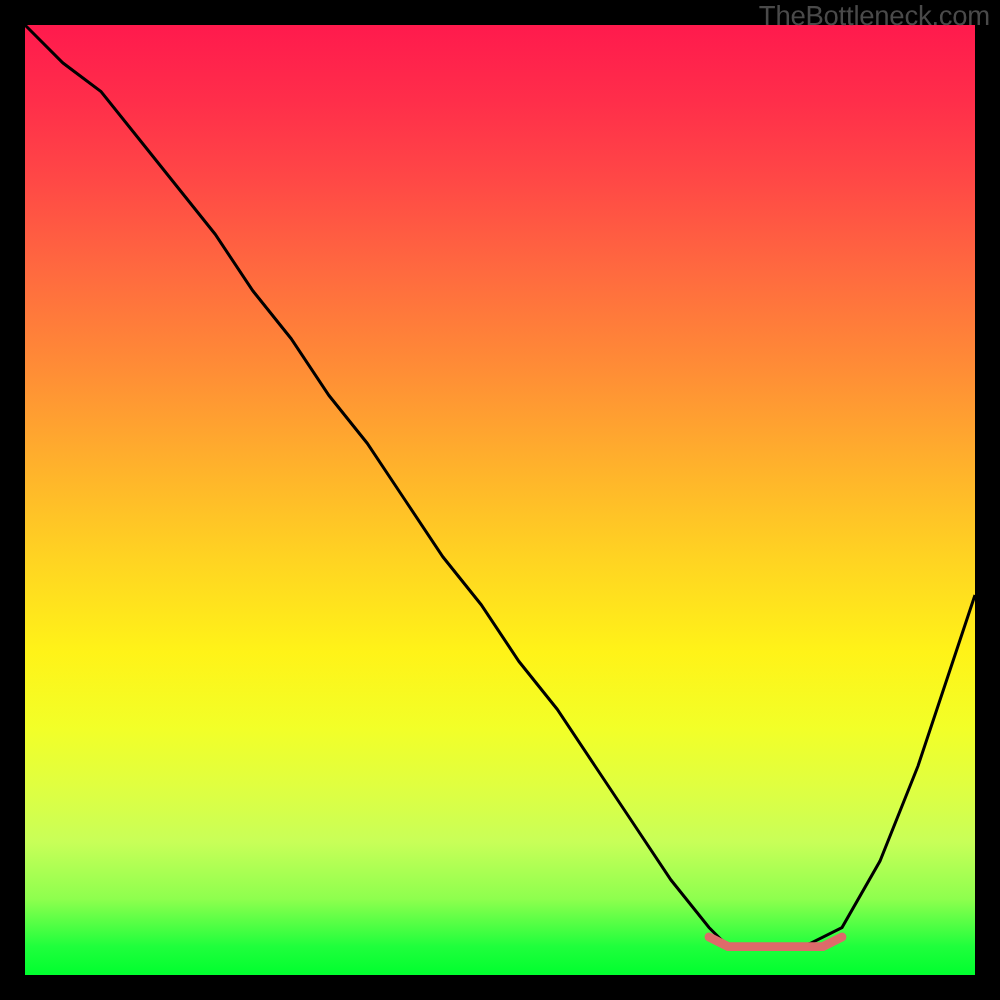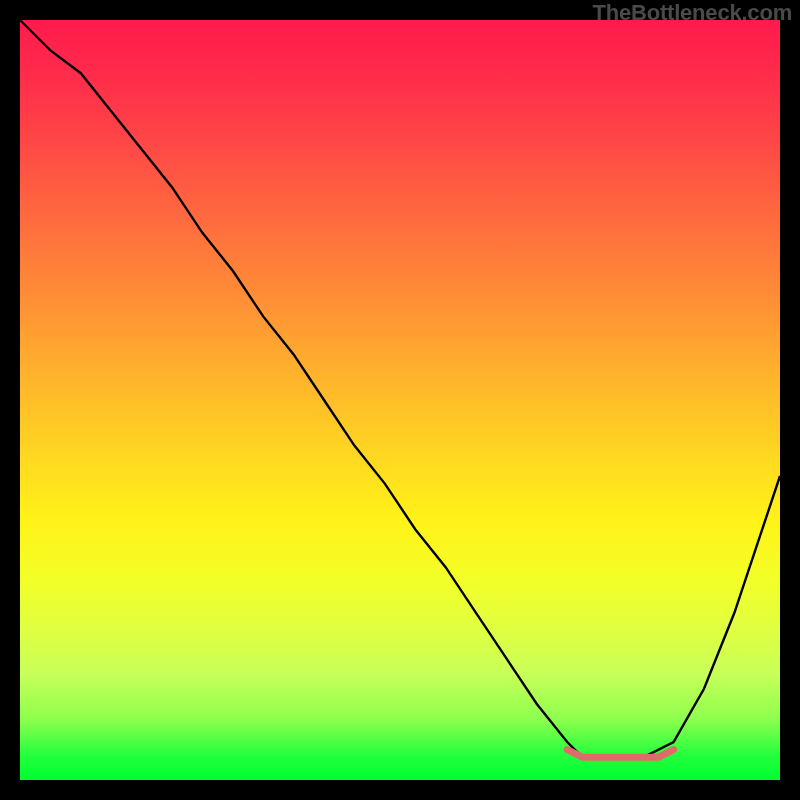--- a/index.html
+++ b/index.html
@@ -42,21 +42,21 @@
       #1fff3c 97%,
       #00ff2e 100%
     );
   }
   .watermark {
     position: absolute;
     top: 0px;
     right: 8px;
     color: #4a4a4a;
     font-size: 22px;
-    font-weight: 700;
+    font-weight: 400;
     letter-spacing: -0.2px;
   }
   svg.curve-layer {
     position: absolute;
     left: 0;
     top: 0;
     width: 760px;
     height: 760px;
     overflow: visible;
   }

